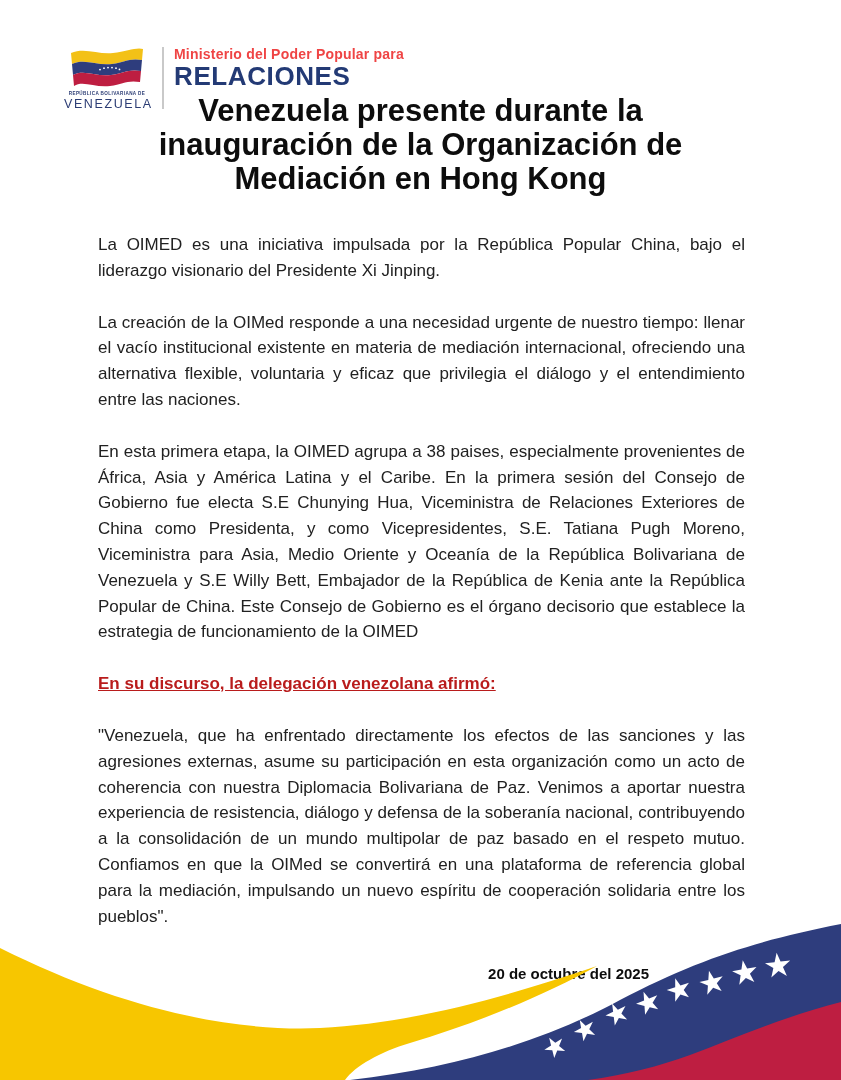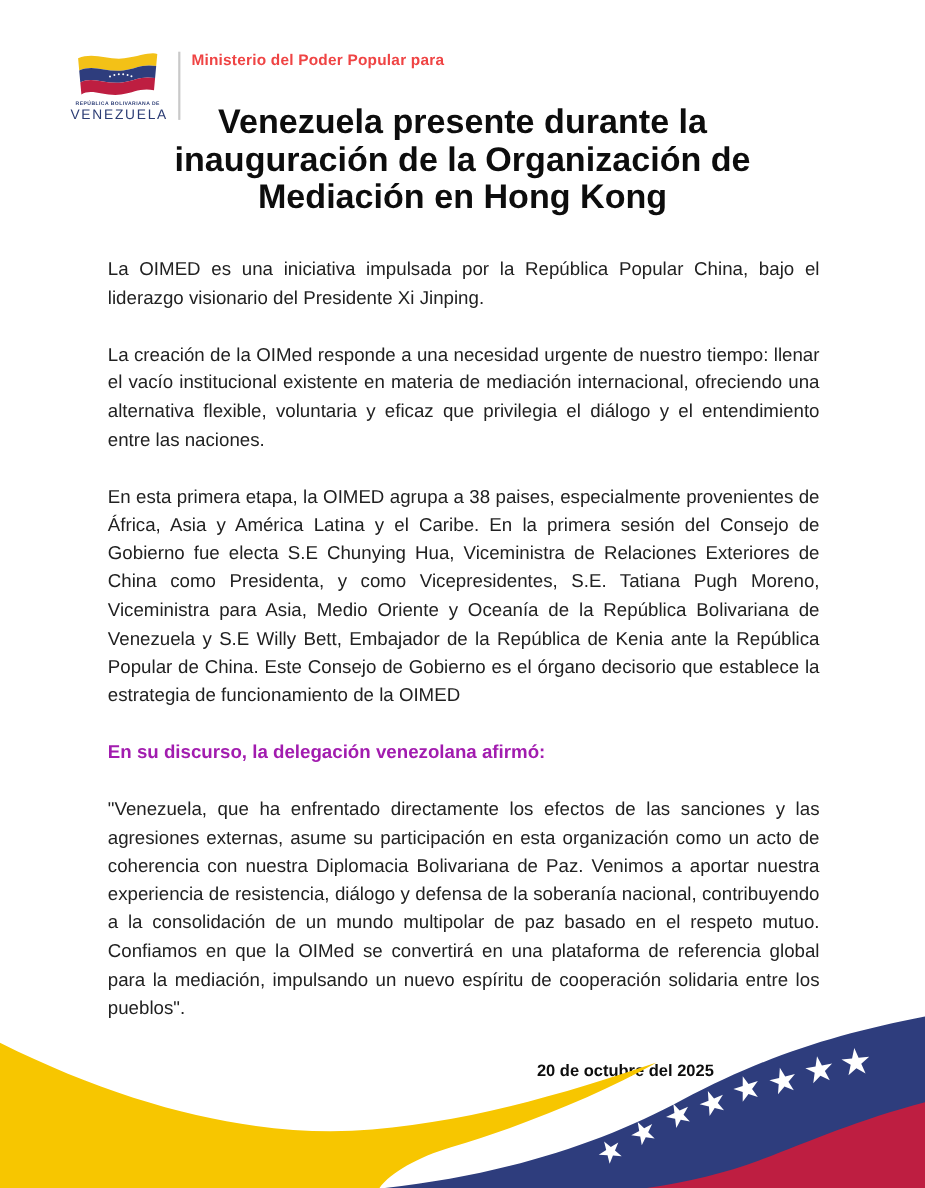--- a/index.html
+++ b/index.html
@@ -50,22 +50,23 @@
   
   .body-text{
     margin:36px 96px 0 98px;
     font-size:17px;color:#212121;line-height:25.8px;
   }
   .body-text p{
     margin:0 0 26px 0;
     text-align:justify;
   }
   .statement-heading{
-    font-weight:bold;color:#a21caf;
+    font-weight:bold;color:#b91c1c;
     text-align:center;
+    text-decoration:underline;
   }
   .doc-date{
     margin:32px 96px 0 0;
     text-align:right;
     font-size:15px;font-weight:bold;color:#0d0d0d;
   }
   
   .footer-art{
     position:absolute;left:0;bottom:0;width:841px;height:200px;
   }
@@ -89,20 +90,21 @@
           <circle cx="49" cy="23.2" r="0.9"></circle>
           <circle cx="52.5" cy="24.4" r="0.9"></circle>
         </g>
       </svg>
       <div class="flag-caption-sm">REPÚBLICA BOLIVARIANA DE</div>
       <div class="flag-caption-lg">VENEZUELA</div>
     </div>
     <div class="header-divider"></div>
     <div class="ministry">
       <div class="ministry-line1">Ministerio del Poder Popular para</div>
+      <div class="ministry-line2">RELACIONES</div>
     </div>
   </div>
 
   <h1 class="doc-title">Venezuela presente durante la inauguración de la Organización de Mediación en Hong Kong</h1>
 
   <div class="body-text">
     <p>La OIMED es una iniciativa impulsada por la República Popular China, bajo el liderazgo visionario del Presidente Xi Jinping.</p>
     <p>La creación de la OIMed responde a una necesidad urgente de nuestro tiempo: llenar el vacío institucional existente en materia de mediación internacional, ofreciendo una alternativa flexible, voluntaria y eficaz que privilegia el diálogo y el entendimiento entre las naciones.</p>
     <p>En esta primera etapa, la OIMED agrupa a 38 paises, especialmente provenientes de África, Asia y América Latina y el Caribe. En la primera sesión del Consejo de Gobierno fue electa S.E Chunying Hua, Viceministra de Relaciones Exteriores de China como Presidenta, y como Vicepresidentes, S.E. Tatiana Pugh Moreno, Viceministra para Asia, Medio Oriente y Oceanía de la República Bolivariana de Venezuela y S.E Willy Bett, Embajador de la República de Kenia ante la República Popular de China.  Este Consejo de Gobierno es el órgano decisorio que establece la estrategia de funcionamiento de la OIMED</p>
     <p class="statement-heading">En su discurso, la delegación venezolana afirmó:</p>

